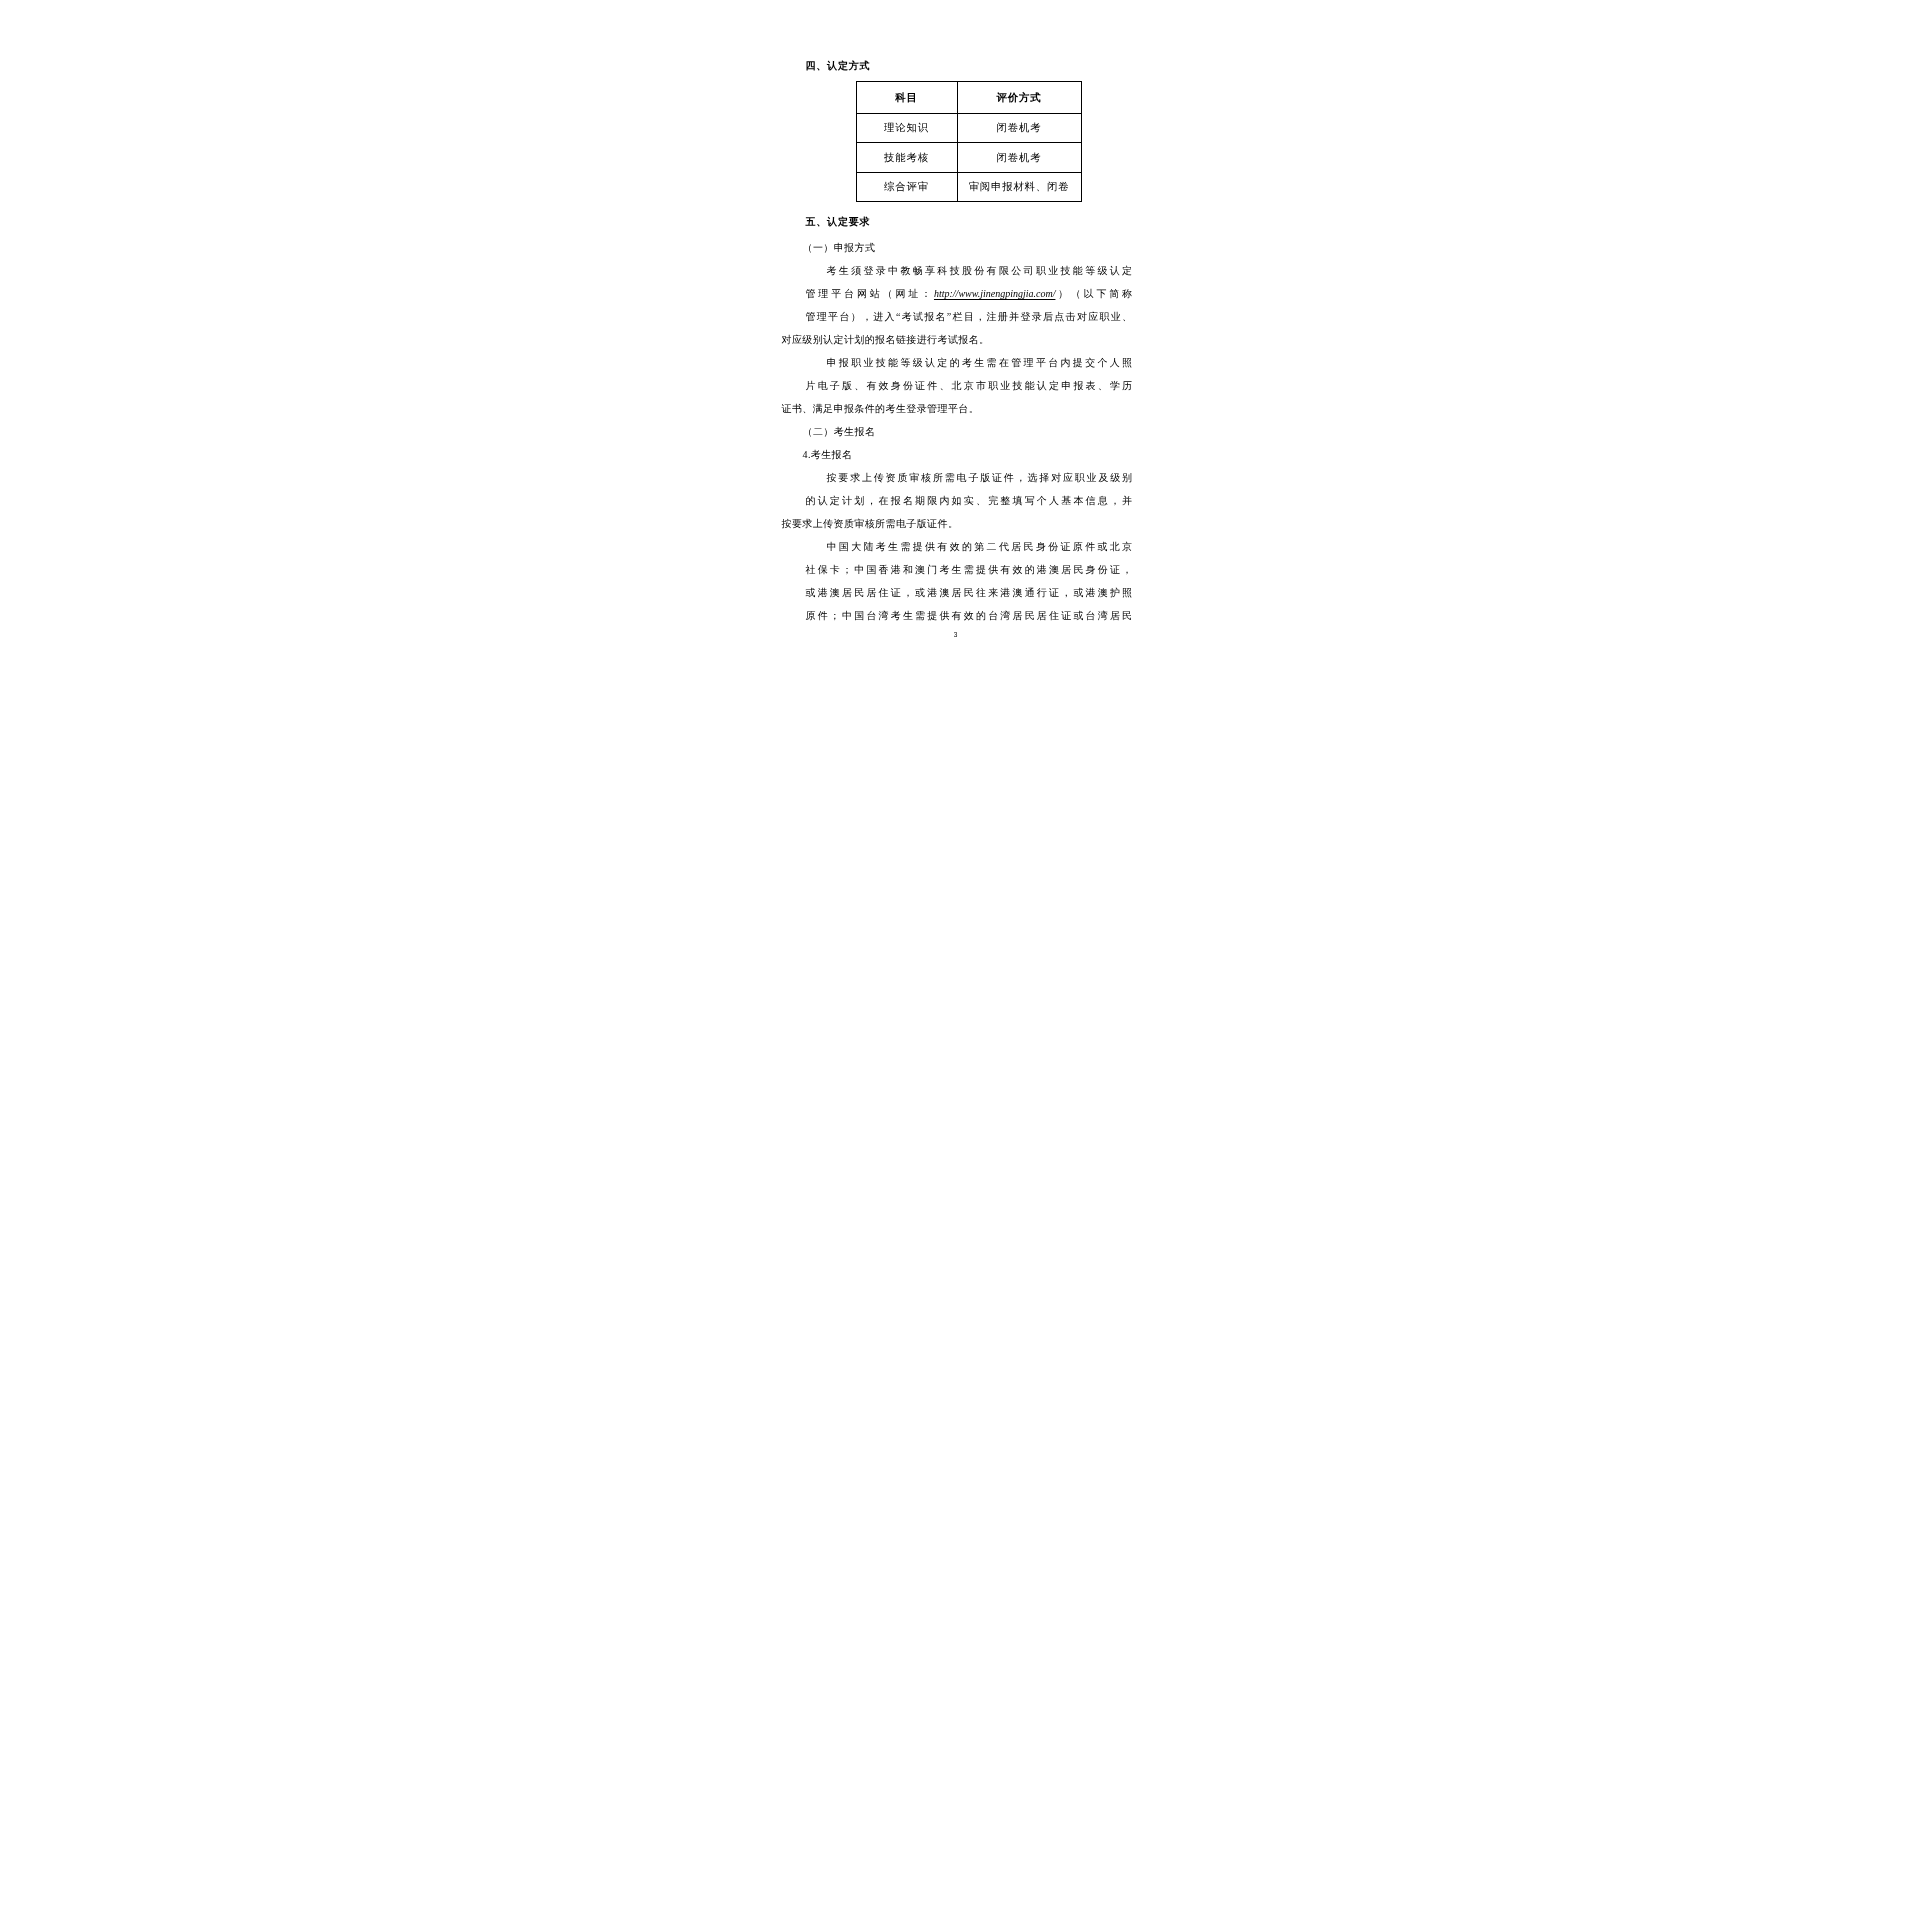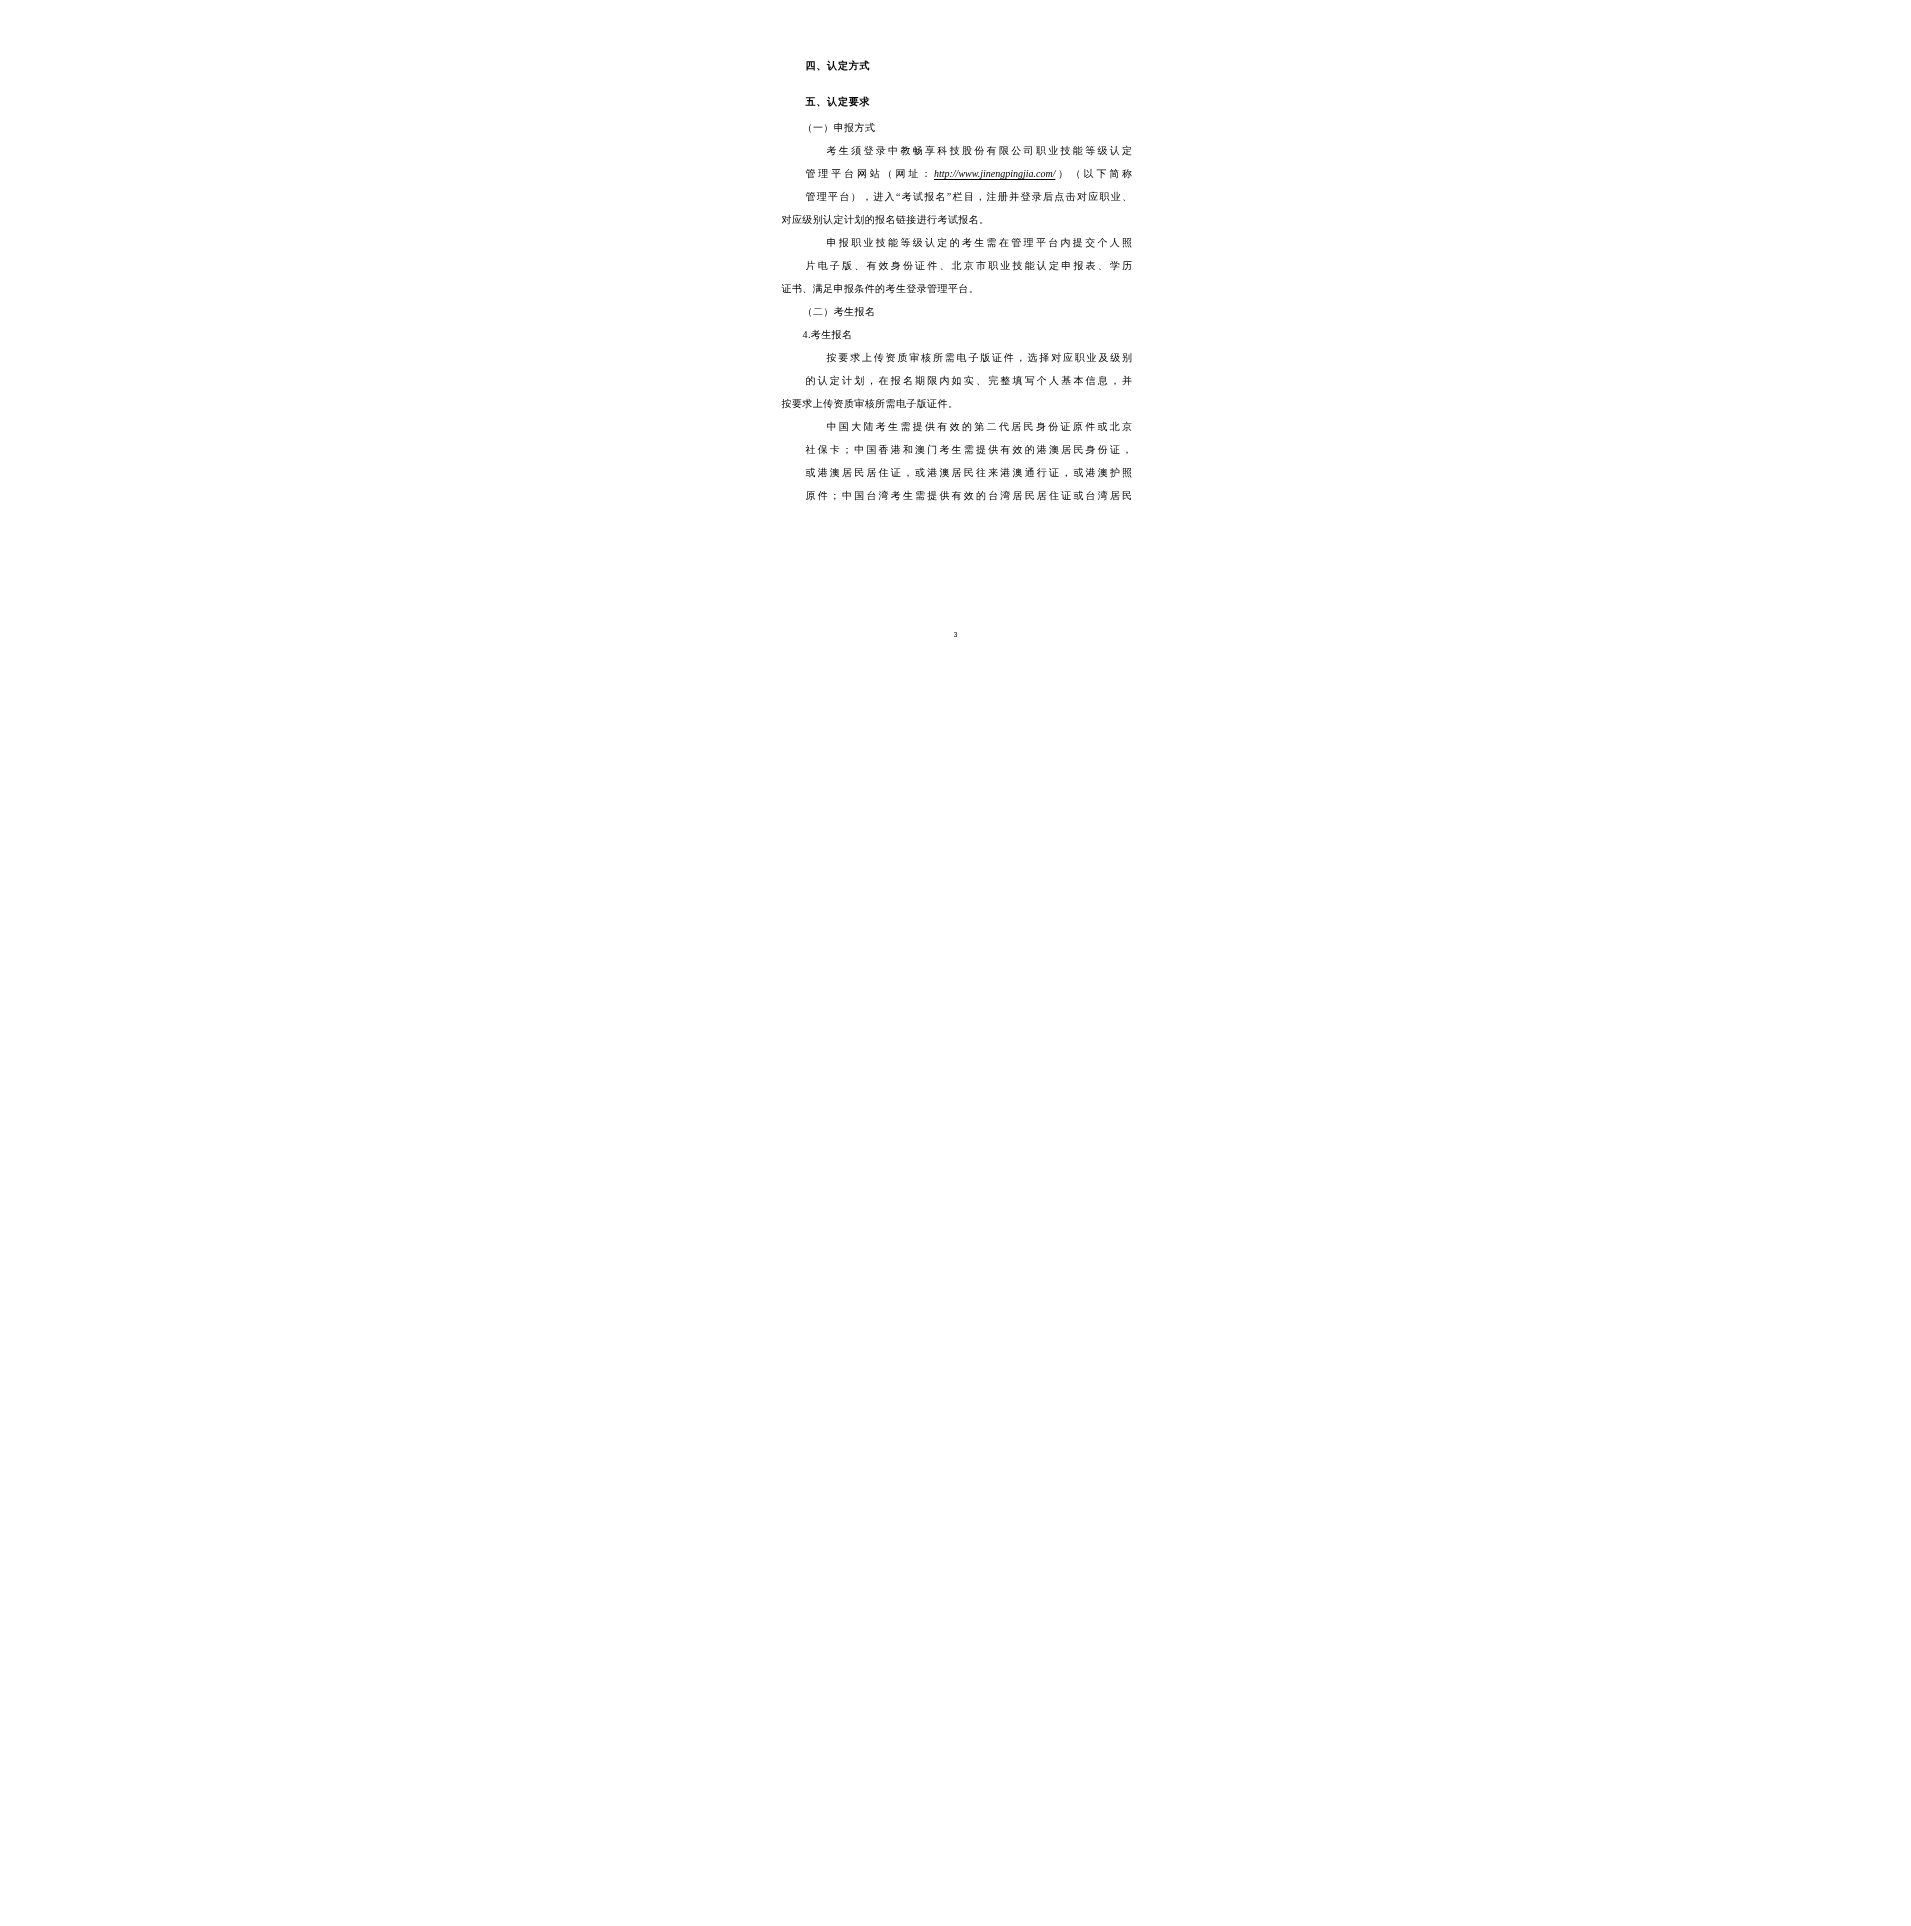--- a/index.html
+++ b/index.html
@@ -22,21 +22,21 @@
   h1.sec-heading, h2.sec-heading {
     font-family: "Liberation Sans", sans-serif;
     font-weight: bold;
     font-size: 10px;
     line-height: 15.4px;
     margin: 0;
     padding-left: 24px;
     letter-spacing: 0.8px;
   }
   h1.sec-heading { margin-top: 58px; }
-  h2.sec-heading { margin-top: 21px; }
+  h2.sec-heading { margin-top: 12px; }
 
   table.eval-table {
     border-collapse: collapse;
     table-layout: fixed;
     width: 225px;
     margin: 7.3px 0 0 74px;
   }
   table.eval-table col.c1 { width: 101px; }
   table.eval-table col.c2 { width: 124px; }
   table.eval-table th, table.eval-table td {
@@ -92,20 +92,46 @@
     color: #000000;
   }
 </style>
 </head>
 <body>
 
 <div class="page">
 
   <h1 class="sec-heading">四、认定方式</h1>
 
+  <table class="eval-table">
+    <colgroup>
+        <col class="c1">
+        <col class="c2">
+      </colgroup>
+    <thead>
+      <tr id="thead-row">
+          <th>科目</th>
+          <th>评价方式</th>
+        </tr>
+    </thead>
+    <tbody id="tbody-rows">
+        <tr>
+          <td>理论知识</td>
+          <td>闭卷机考</td>
+        </tr>
+        <tr>
+          <td>技能考核</td>
+          <td>闭卷机考</td>
+        </tr>
+        <tr>
+          <td>综合评审</td>
+          <td>审阅申报材料、闭卷</td>
+        </tr>
+      </tbody>
+  </table>
 
   <h2 class="sec-heading">五、认定要求</h2>
 
   <div class="body-block" id="body-lines">
       <div class="line indent"><span>（一）申报方式</span></div>
       <div class="line indent justify"><span>考生须登录中教畅享科技股份有限公司职业技能等级认定</span></div>
       <div class="line justify"><span>管理平台网站（网址：</span><span class="url">http://www.jinengpingjia.com/</span><span>）（以下简称</span></div>
       <div class="line justify"><span>管理平台），进入“考试报名”栏目，注册并登录后点击对应职业、</span></div>
       <div class="line"><span>对应级别认定计划的报名链接进行考试报名。</span></div>
       <div class="line indent justify"><span>申报职业技能等级认定的考生需在管理平台内提交个人照</span></div>

